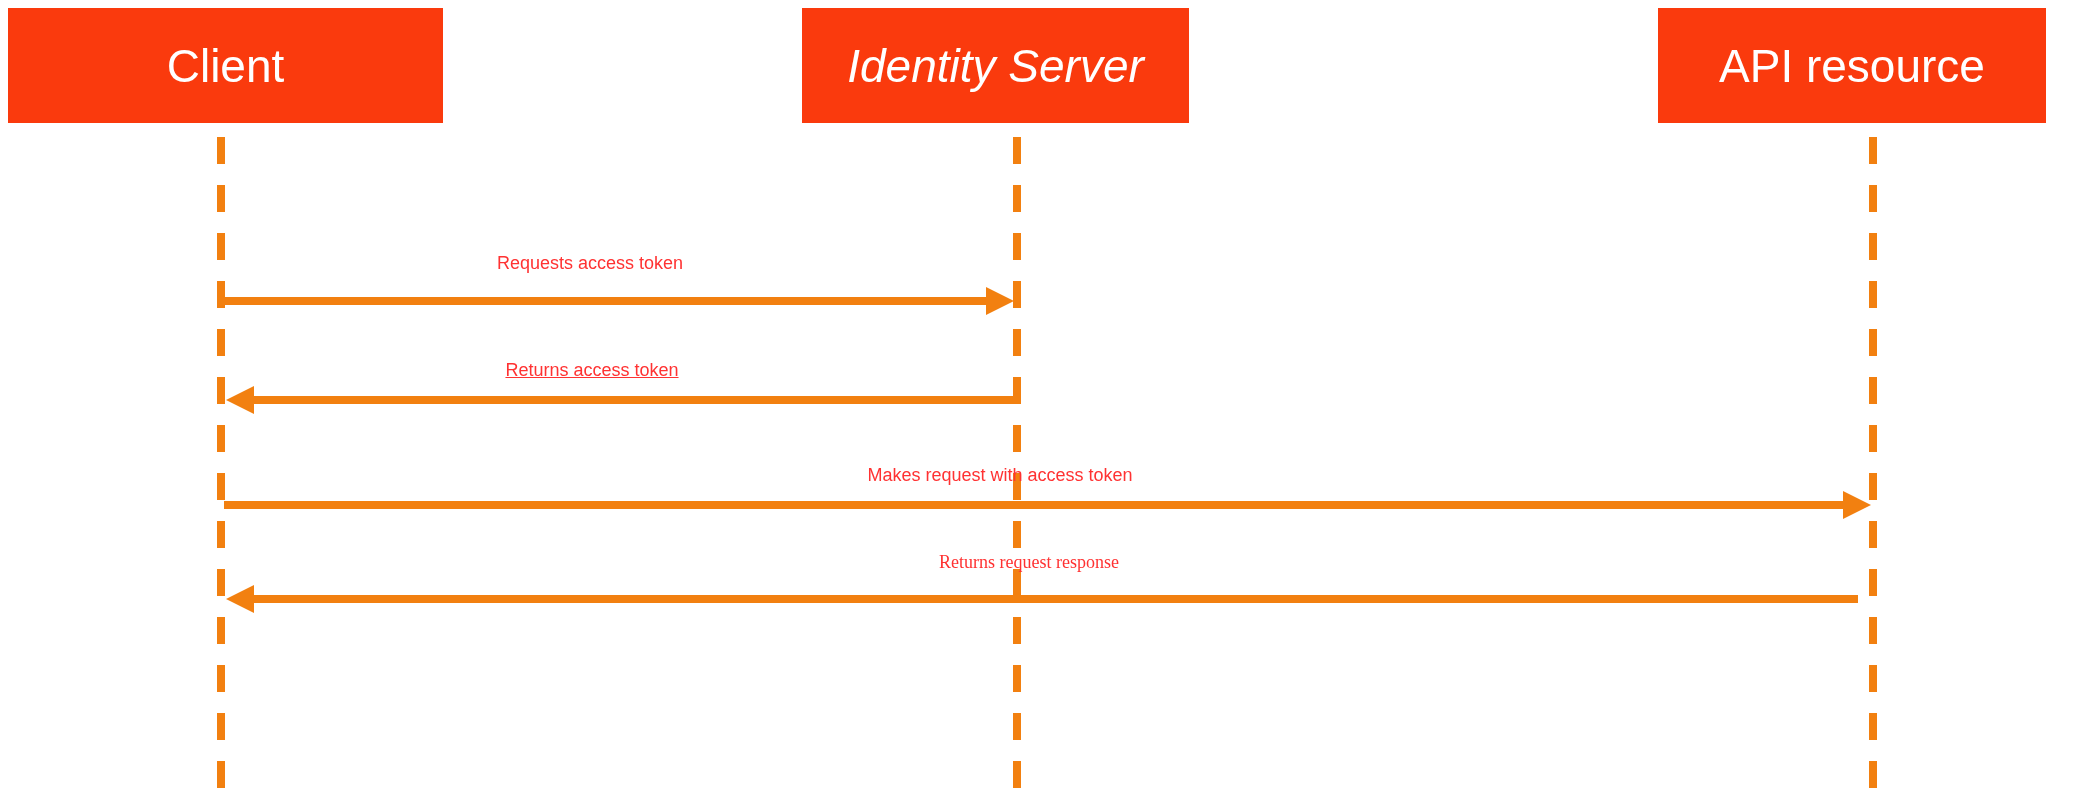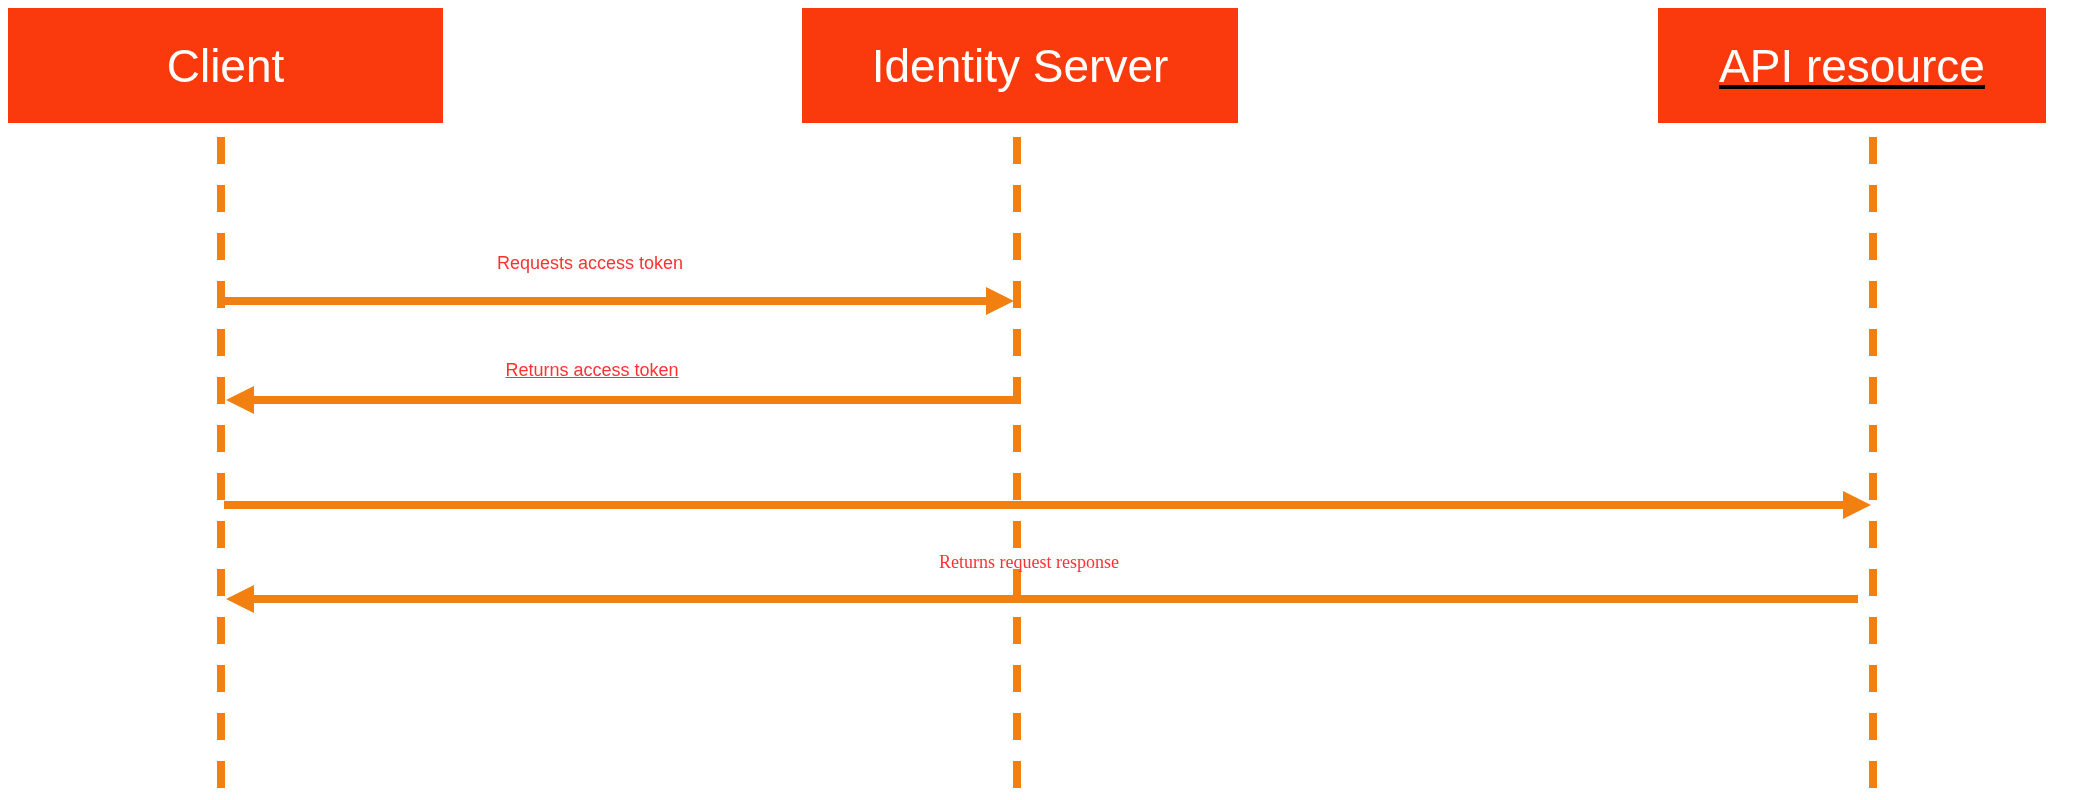--- a/index.html
+++ b/index.html
@@ -71,32 +71,33 @@
   }
 </style>
 </head>
 <body>
 
 <div id="stage">
     <div class="actor-box" style="left: 8px; width: 435px;">
       <span class="actor-label">Client</span>
     </div>
     <div class="lifeline" style="left: 217px;"></div>
-    <div class="actor-box" style="left: 802px; width: 436px;">
+    <div class="actor-box" style="left: 802px; width: 387px; font-style: italic;">
       <span class="actor-label">Identity Server</span>
     </div>
     <div class="lifeline" style="left: 1013px;"></div>
-    <div class="actor-box" style="left: 1658px; width: 388px; text-decoration: underline;">
+    <div class="actor-box" style="left: 1658px; width: 388px;">
       <span class="actor-label">API resource</span>
     </div>
     <div class="lifeline" style="left: 1869px;"></div>
     <div class="msg-line" style="left: 224px; width: 764px; top: 297px;"></div>
     <div class="msg-head right" style="left: 986px; top: 287px;"></div>
     <div class="msg-label" style="left: 590px; top: 250px;">Requests access token</div>
     <div class="msg-line" style="left: 252px; width: 769px; top: 396px;"></div>
     <div class="msg-head left" style="left: 226px; top: 386px;"></div>
     <div class="msg-label" style="left: 592px; top: 357px; text-decoration: underline;">Returns access token</div>
     <div class="msg-line" style="left: 224px; width: 1621px; top: 501px;"></div>
     <div class="msg-head right" style="left: 1843px; top: 491px;"></div>
+    <div class="msg-label" style="left: 1000px; top: 462px;">Makes request with access token</div>
     <div class="msg-line" style="left: 252px; width: 1606px; top: 595px;"></div>
     <div class="msg-head left" style="left: 226px; top: 585px;"></div>
     <div class="msg-label" style="left: 1029px; top: 549px; font-family: Liberation Serif, serif;">Returns request response</div>
   </div>
 
 </body></html>

